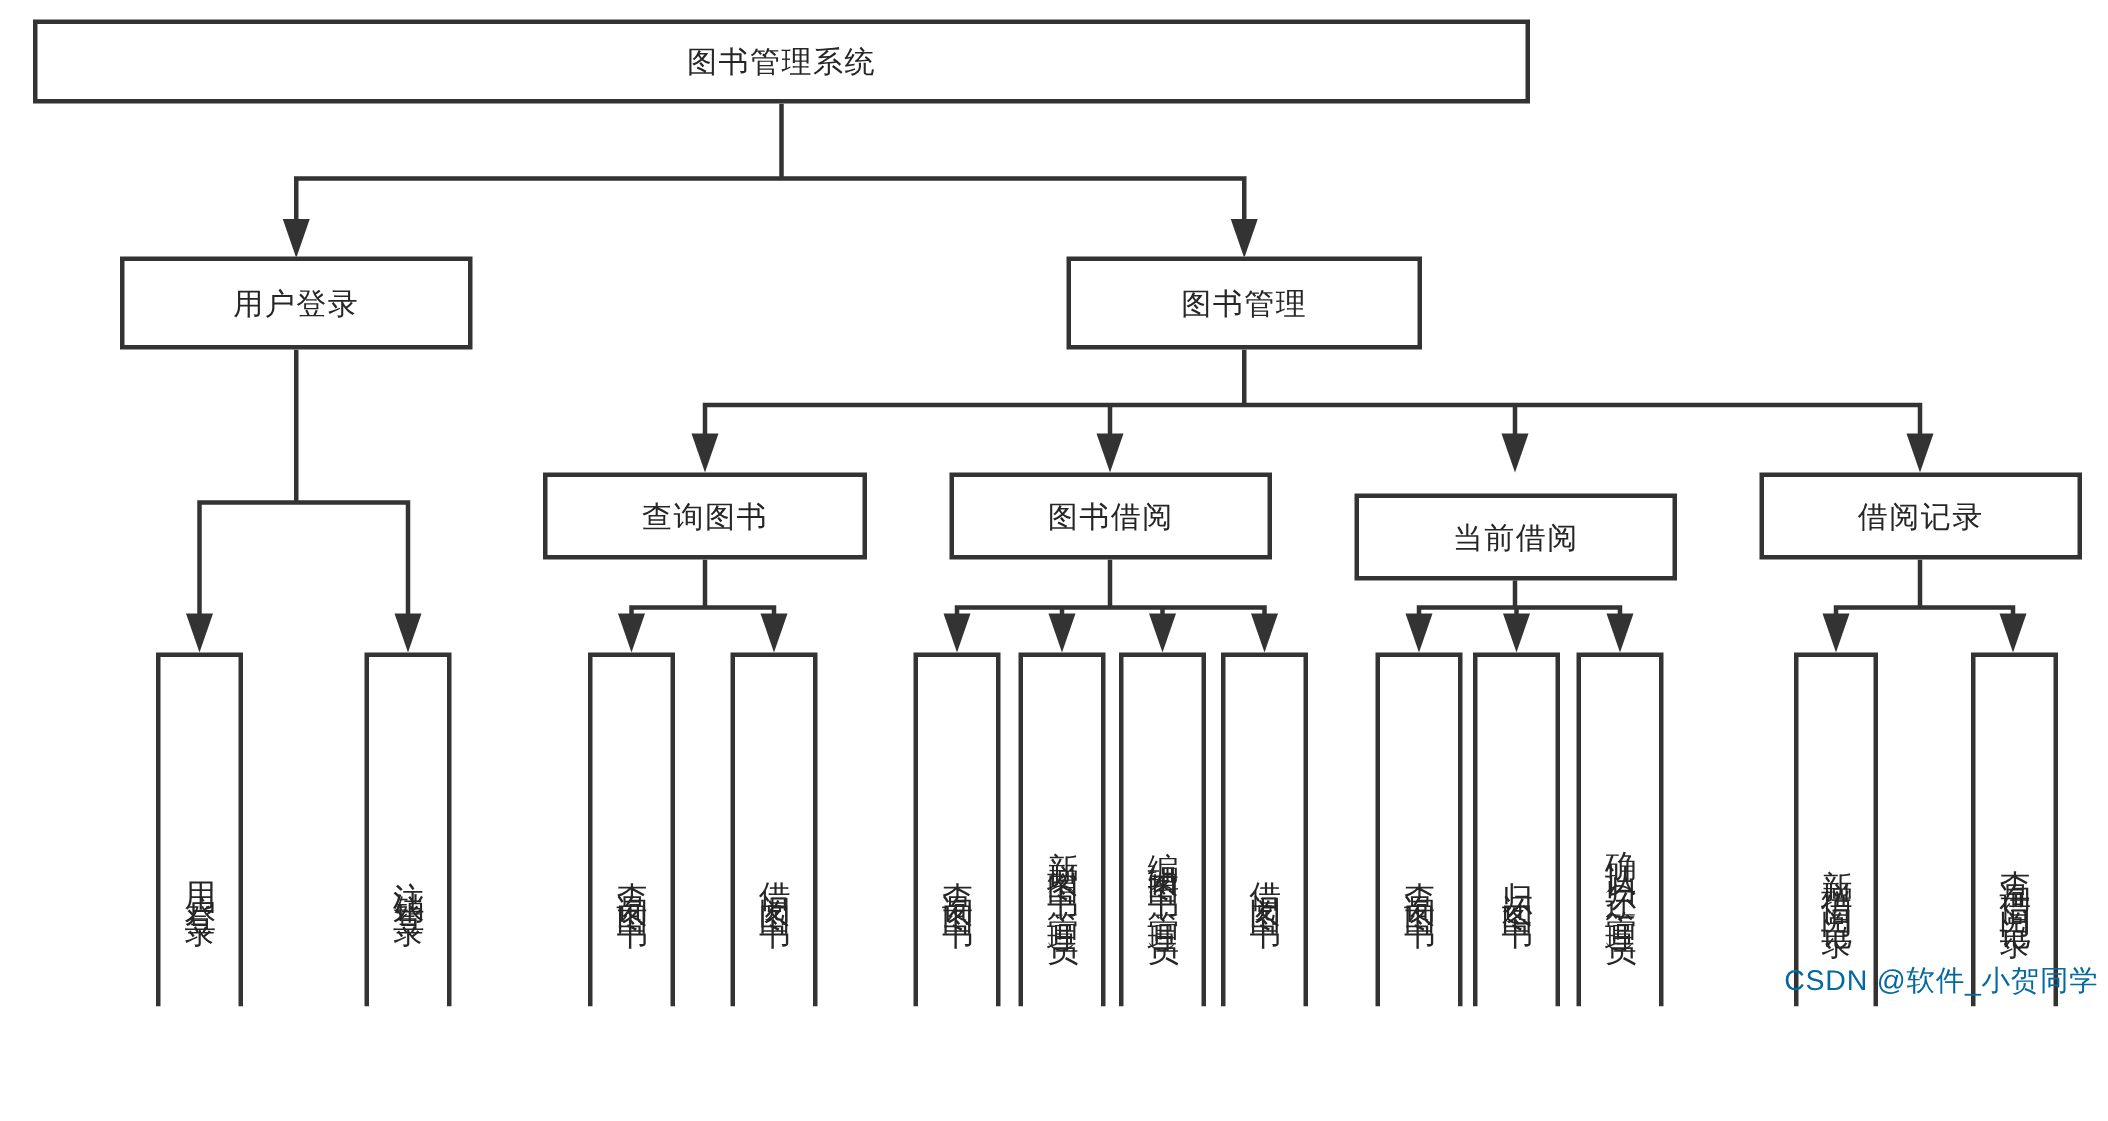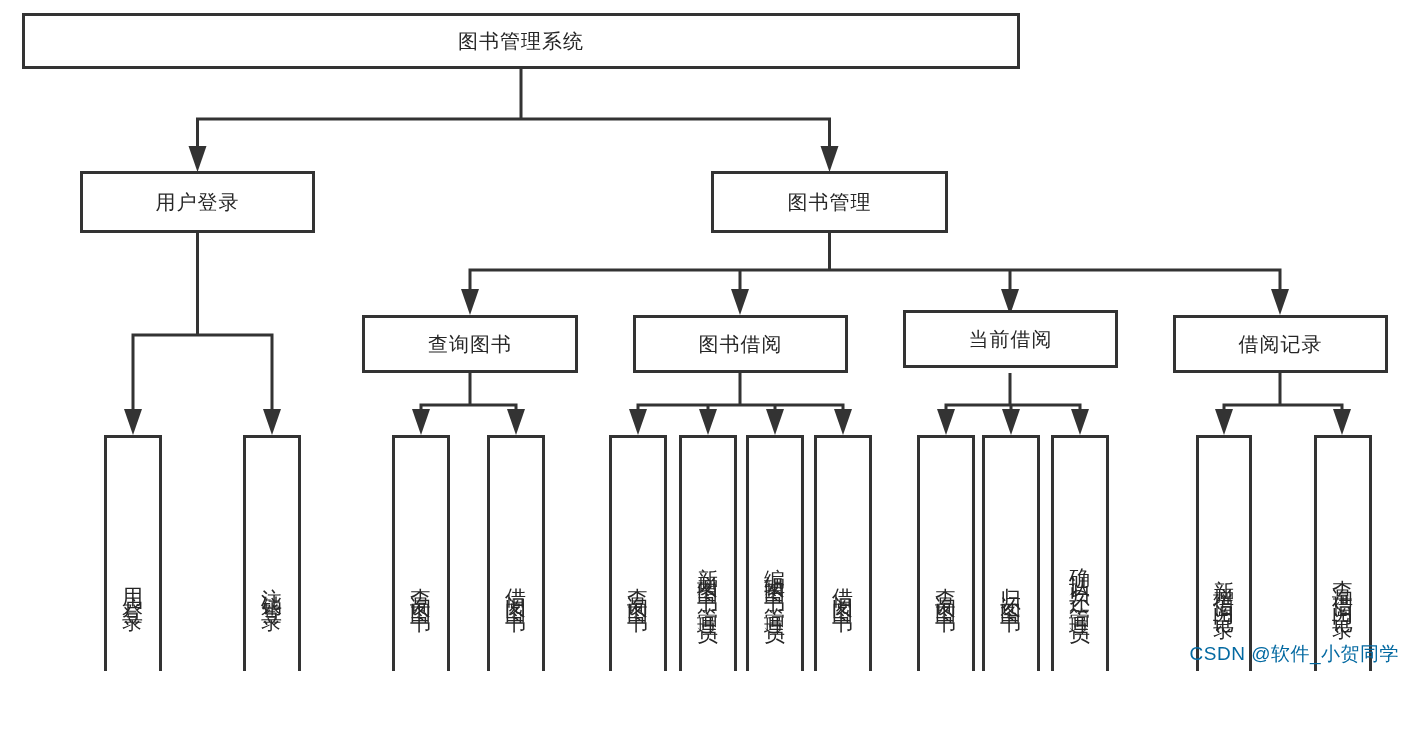--- a/index.html
+++ b/index.html
@@ -102,21 +102,21 @@
     </g>
   </svg>
 
   <div class="box h" style="left:22px;top:13px;width:998px;height:56px">图书管理系统</div>
 
   <div class="box h" style="left:80px;top:171px;width:235px;height:62px">用户登录</div>
   <div class="box h" style="left:711px;top:171px;width:237px;height:62px">图书管理</div>
 
   <div class="box h" style="left:362px;top:315px;width:216px;height:58px">查询图书</div>
   <div class="box h" style="left:633px;top:315px;width:215px;height:58px">图书借阅</div>
-  <div class="box h" style="left:903px;top:310px;width:215px;height:58px">当前借阅</div>
+  <div class="box h" style="left:903px;top:329px;width:215px;height:58px">当前借阅</div>
   <div class="box h" style="left:1173px;top:315px;width:215px;height:58px">借阅记录</div>
 
   <div class="box v" style="left:104px;top:435px;width:58px;height:300px">用户登录</div>
   <div class="box v" style="left:243px;top:435px;width:58px;height:300px">注销登录</div>
 
   <div class="box v" style="left:392px;top:435px;width:58px;height:300px">查询图书</div>
   <div class="box v" style="left:487px;top:435px;width:58px;height:300px">借阅图书</div>
 
   <div class="box v" style="left:609px;top:435px;width:58px;height:300px">查询图书</div>
   <div class="box v" style="left:679px;top:435px;width:58px;height:300px">新增图书（管理员）</div>

